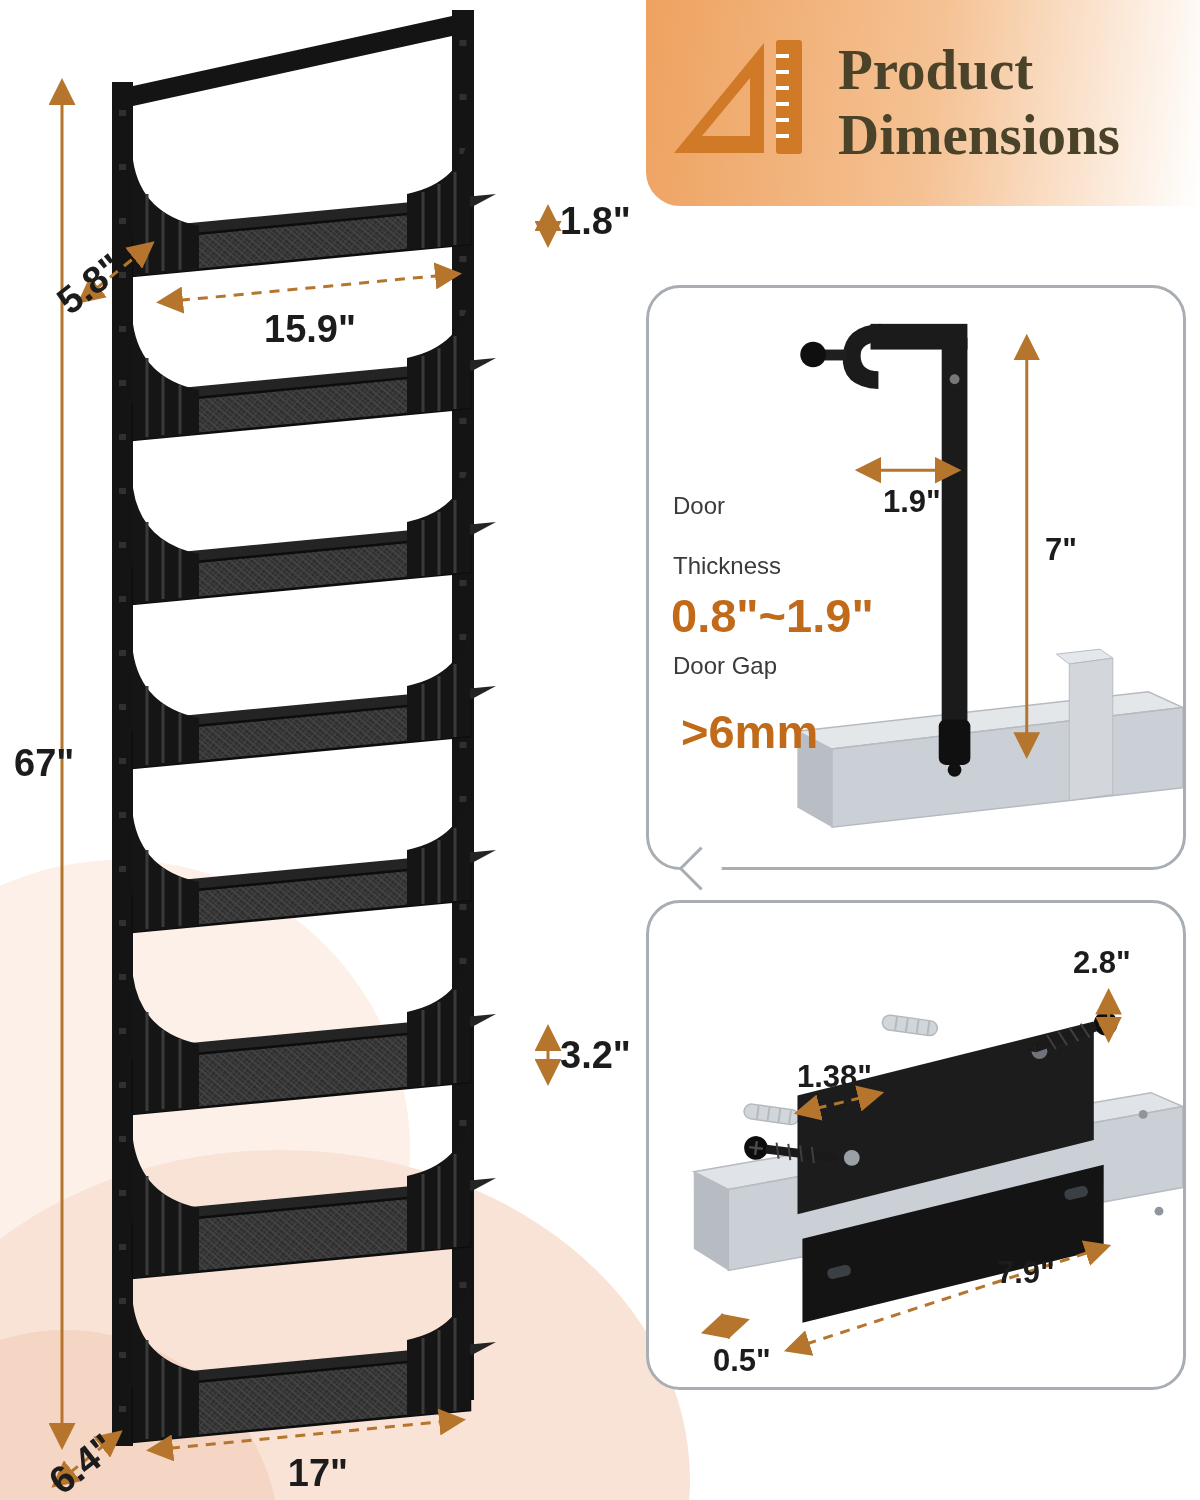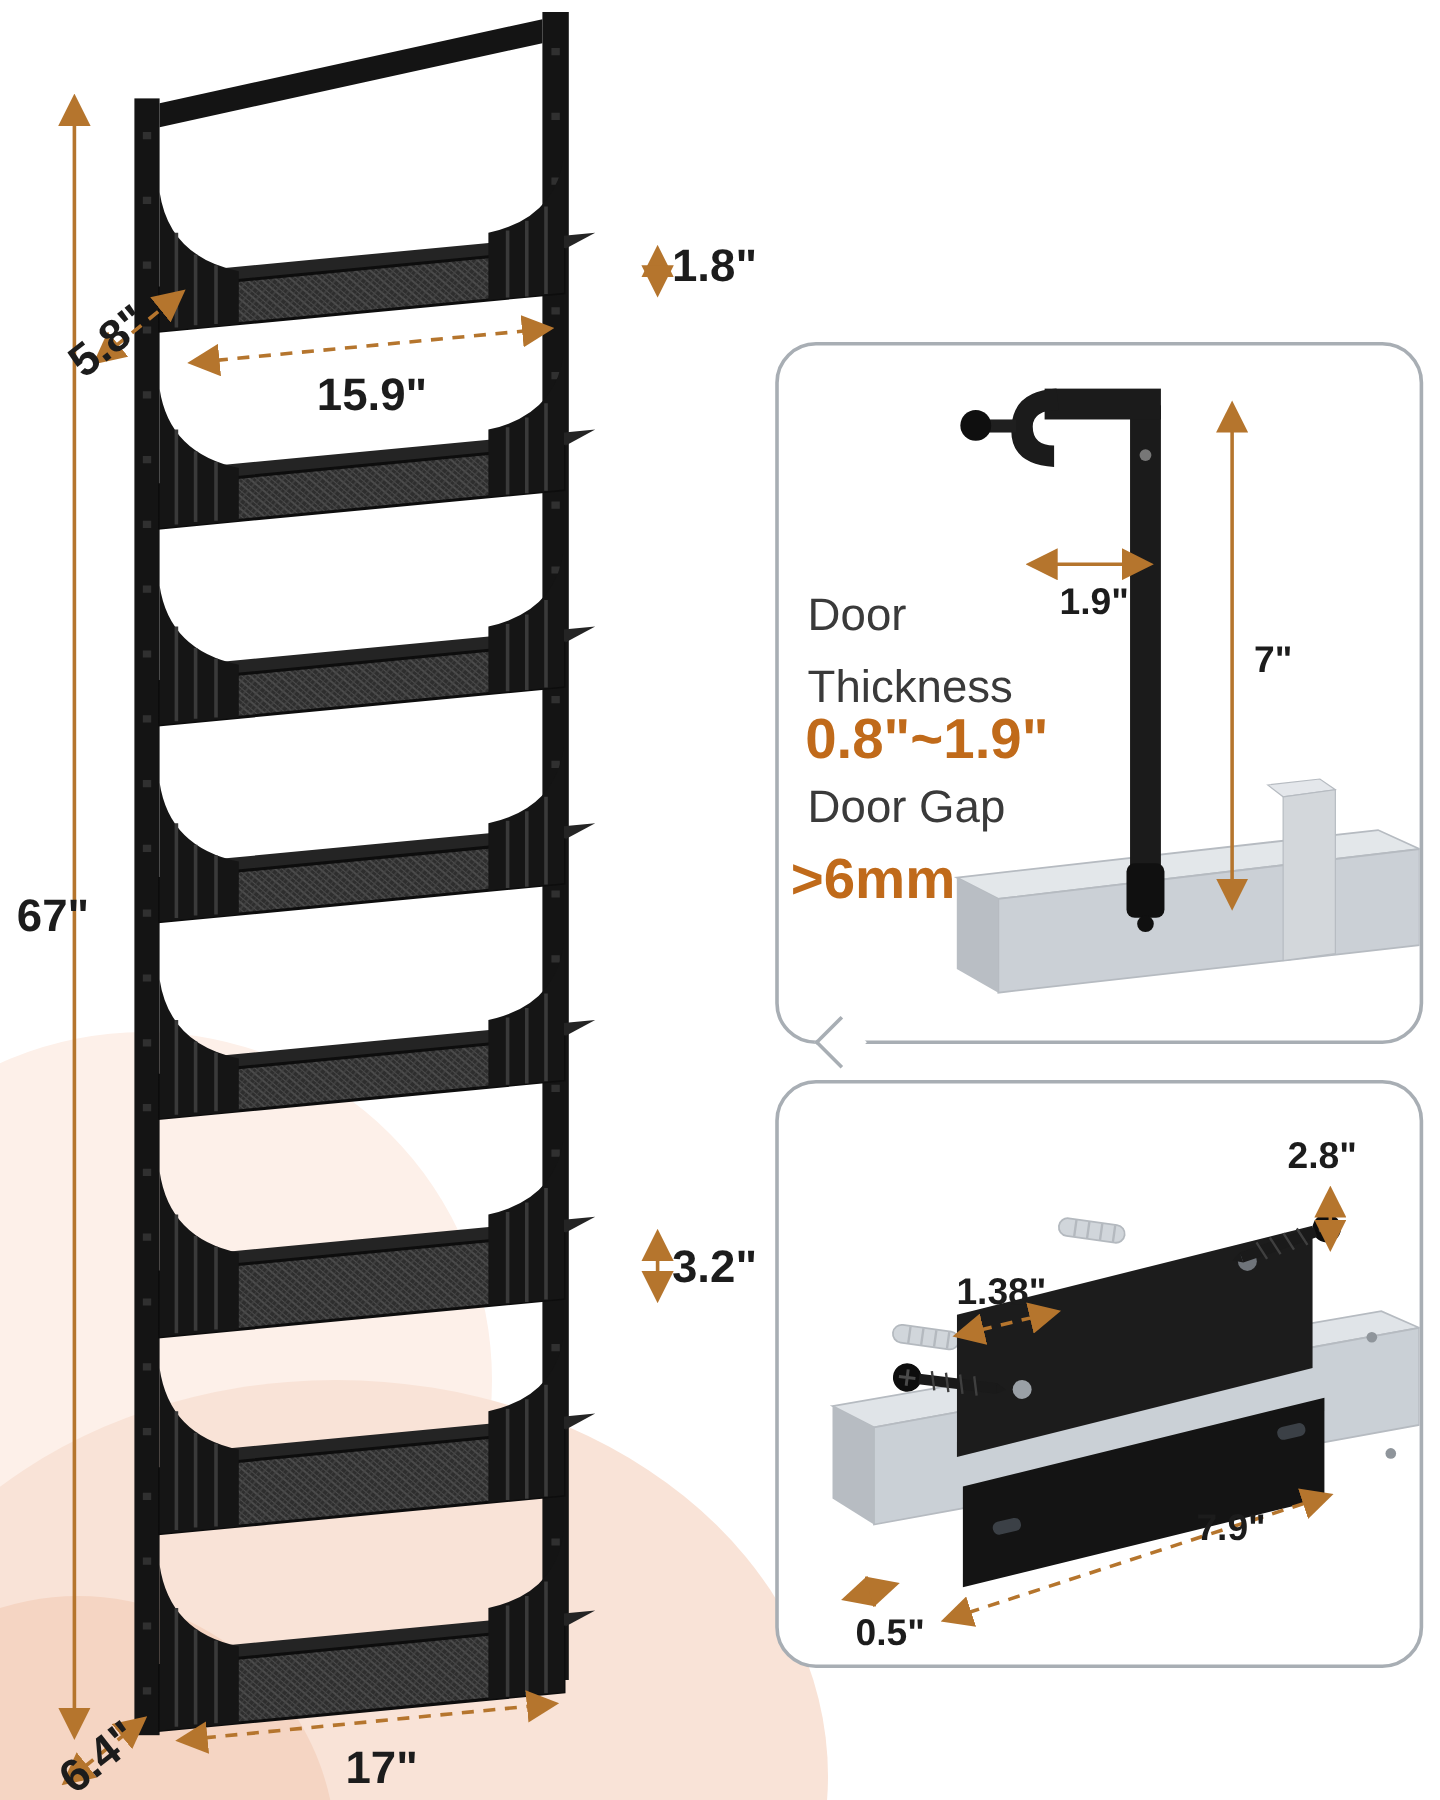--- a/index.html
+++ b/index.html
@@ -21,21 +21,21 @@
                  line-height:1.14;color:#4a432a;}
   .panel{position:absolute;left:646px;width:540px;background:#fff;border:3px solid #a8aeb4;
          border-radius:34px;box-sizing:border-box;}
   .panel>svg{position:absolute;left:0;top:0;}
   .panel-hook{top:285px;height:585px;}
   .panel-hook::after{content:"";position:absolute;left:36px;bottom:-17px;width:28px;height:28px;
          background:#fff;border-left:3px solid #a8aeb4;border-bottom:3px solid #a8aeb4;
          transform:rotate(45deg);}
   .panel-bracket{top:900px;height:490px;}
   .plabel{position:absolute;font-weight:700;font-size:31px;color:#1c1c1c;}
-  .ptext{position:absolute;font-size:38px;color:#3a3a3a;}
+  .ptext{position:absolute;font-size:24px;color:#3a3a3a;}
   .pvalue{position:absolute;font-size:47px;font-weight:700;color:#c06a1a;}
 </style>
 </head>
 <body>
 
 <div class="canvas">
 
   <div class="blob blob1"></div>
   <div class="blob blob2"></div>
   <div class="blob blob3"></div>
@@ -99,20 +99,31 @@
 
     <text class="dimtext" x="14" y="776">67"</text>
     <text class="dimtext" x="560" y="234">1.8"</text>
     <text class="dimtext" x="310" y="342" text-anchor="middle">15.9"</text>
     <text class="dimtext" transform="translate(70,316) rotate(-38)">5.8"</text>
     <text class="dimtext" x="560" y="1068">3.2"</text>
     <text class="dimtext" x="318" y="1486" text-anchor="middle">17"</text>
     <text class="dimtext" transform="translate(62,1496) rotate(-38)">6.4"</text>
   </svg>
 
+  <header class="banner">
+    <svg width="150" height="150" viewBox="0 0 150 150">
+      <path d="M10,125 L100,15 L100,125 Z M38,108 L86,50 L86,108 Z" fill="#d07a28" fill-rule="evenodd"></path>
+      <rect x="112" y="12" width="26" height="114" rx="3" fill="#d07a28"></rect>
+      <path d="M112,28 h13 M112,44 h13 M112,60 h13 M112,76 h13 M112,92 h13 M112,108 h13" stroke="#ffffff" stroke-width="4"></path>
+    </svg>
+    <div class="title">
+      <div>Product</div>
+      <div>Dimensions</div>
+    </div>
+  </header>
 
   <section class="panel panel-hook">
     <svg width="534" height="579" viewBox="0 0 540 585">
 
       <g>
         <polygon points="150,448 505,408 540,424 185,466" fill="#e3e7ea" stroke="#b6bbc1" stroke-width="1.5"></polygon>
         <polygon points="185,466 540,424 540,505 185,545" fill="#cbd0d6" stroke="#b6bbc1" stroke-width="1.5"></polygon>
         <polygon points="150,448 185,466 185,545 150,525" fill="#b9bec4"></polygon>
         <polygon points="412,370 456,365 469,374 425,380" fill="#e4e7eb" stroke="#b6bbc1"></polygon>
         <polygon points="425,380 469,374 469,512 425,518" fill="#d3d7db" stroke="#b6bbc1"></polygon>
@@ -132,21 +143,21 @@
         <line x1="214" y1="184" x2="310" y2="184" class="arr"></line>
         <line x1="382" y1="52" x2="382" y2="470" class="arr"></line>
       </g>
     </svg>
     <span class="plabel" style="left:234px;top:196px">1.9"</span>
     <span class="plabel" style="left:396px;top:244px">7"</span>
     <span class="ptext" style="left:24px;top:204px">Door</span>
     <span class="ptext" style="left:24px;top:264px">Thickness</span>
     <span class="pvalue" style="left:22px;top:300px">0.8"~1.9"</span>
     <span class="ptext" style="left:24px;top:364px">Door Gap</span>
-    <span class="pvalue" style="left:10px;top:416px">&gt;6mm</span>
+    <span class="pvalue" style="left:32px;top:416px">&gt;6mm</span>
   </section>
 
   <section class="panel panel-bracket">
     <svg width="534" height="484" viewBox="0 0 540 490">
       <defs>
         <g id="anchor">
           <rect x="0" y="-7.5" width="56" height="15" rx="7.5" fill="#ced3d8" stroke="#aeb4ba" stroke-width="1.5"></rect>
           <path d="M14,-7 V7 M25,-7 V7 M36,-7 V7 M47,-7 V7" stroke="#aeb4ba" stroke-width="2"></path>
         </g>
         <g id="screw">

